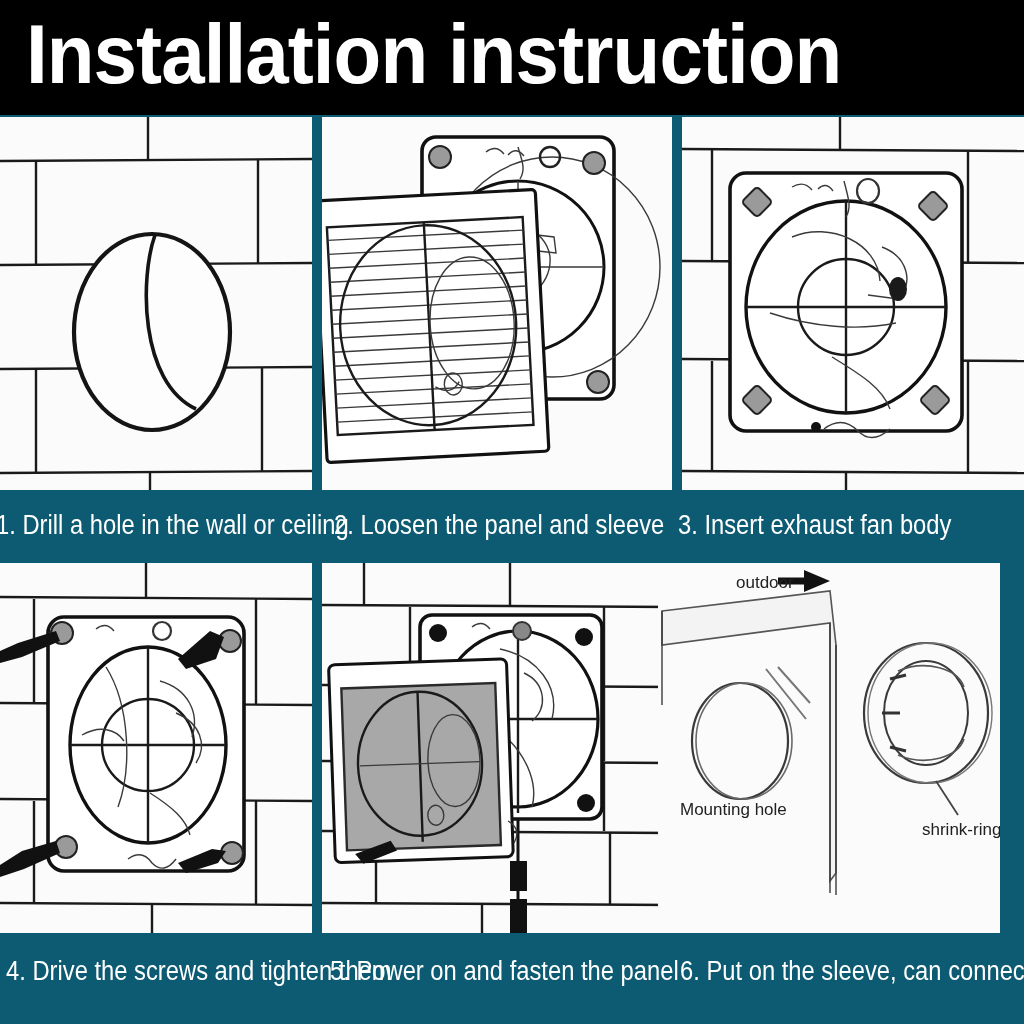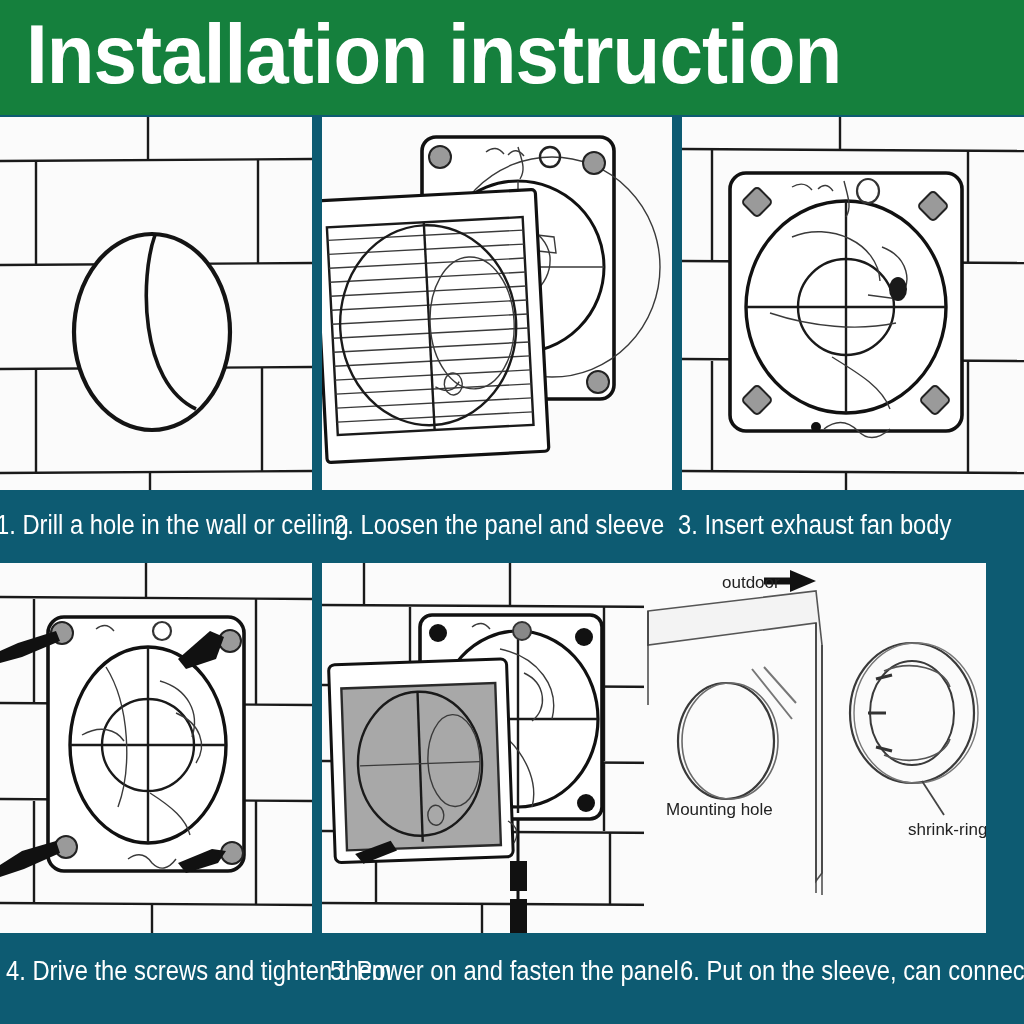--- a/index.html
+++ b/index.html
@@ -14,21 +14,21 @@
     background: #0d5b72;
     overflow: hidden;
     font-family: "Liberation Sans", sans-serif;
   }
 
   
   .header-band {
     position: absolute;
     left: 0; top: 0;
     width: 1024px; height: 115px;
-    background: #15803d;
+    background: #000000;
   }
   .page-title {
     position: absolute;
     left: 26px;
     top: 6px;
     font-size: 84px;
     line-height: 96px;
     font-weight: bold;
     color: #ffffff;
     letter-spacing: -1px;
@@ -45,21 +45,21 @@
   }
   .panel svg { display: block; width: 100%; height: 100%; }
 
   
   .p1 { left: 0px;   top: 117px; width: 312px; height: 373px; }
   .p2 { left: 322px; top: 117px; width: 350px; height: 373px; }
   .p3 { left: 682px; top: 117px; width: 342px; height: 373px; }
   
   .p4 { left: 0px;   top: 563px; width: 312px; height: 370px; }
   .p5 { left: 322px; top: 563px; width: 350px; height: 370px; }
-  .p6 { left: 644px; top: 563px; width: 342px; height: 370px; }
+  .p6 { left: 658px; top: 563px; width: 342px; height: 370px; }
 
   
   .caption {
     position: absolute;
     color: #ffffff;
     font-size: 27px;
     line-height: 32px;
     white-space: nowrap;
     transform: scaleX(0.88);
     transform-origin: left center;

